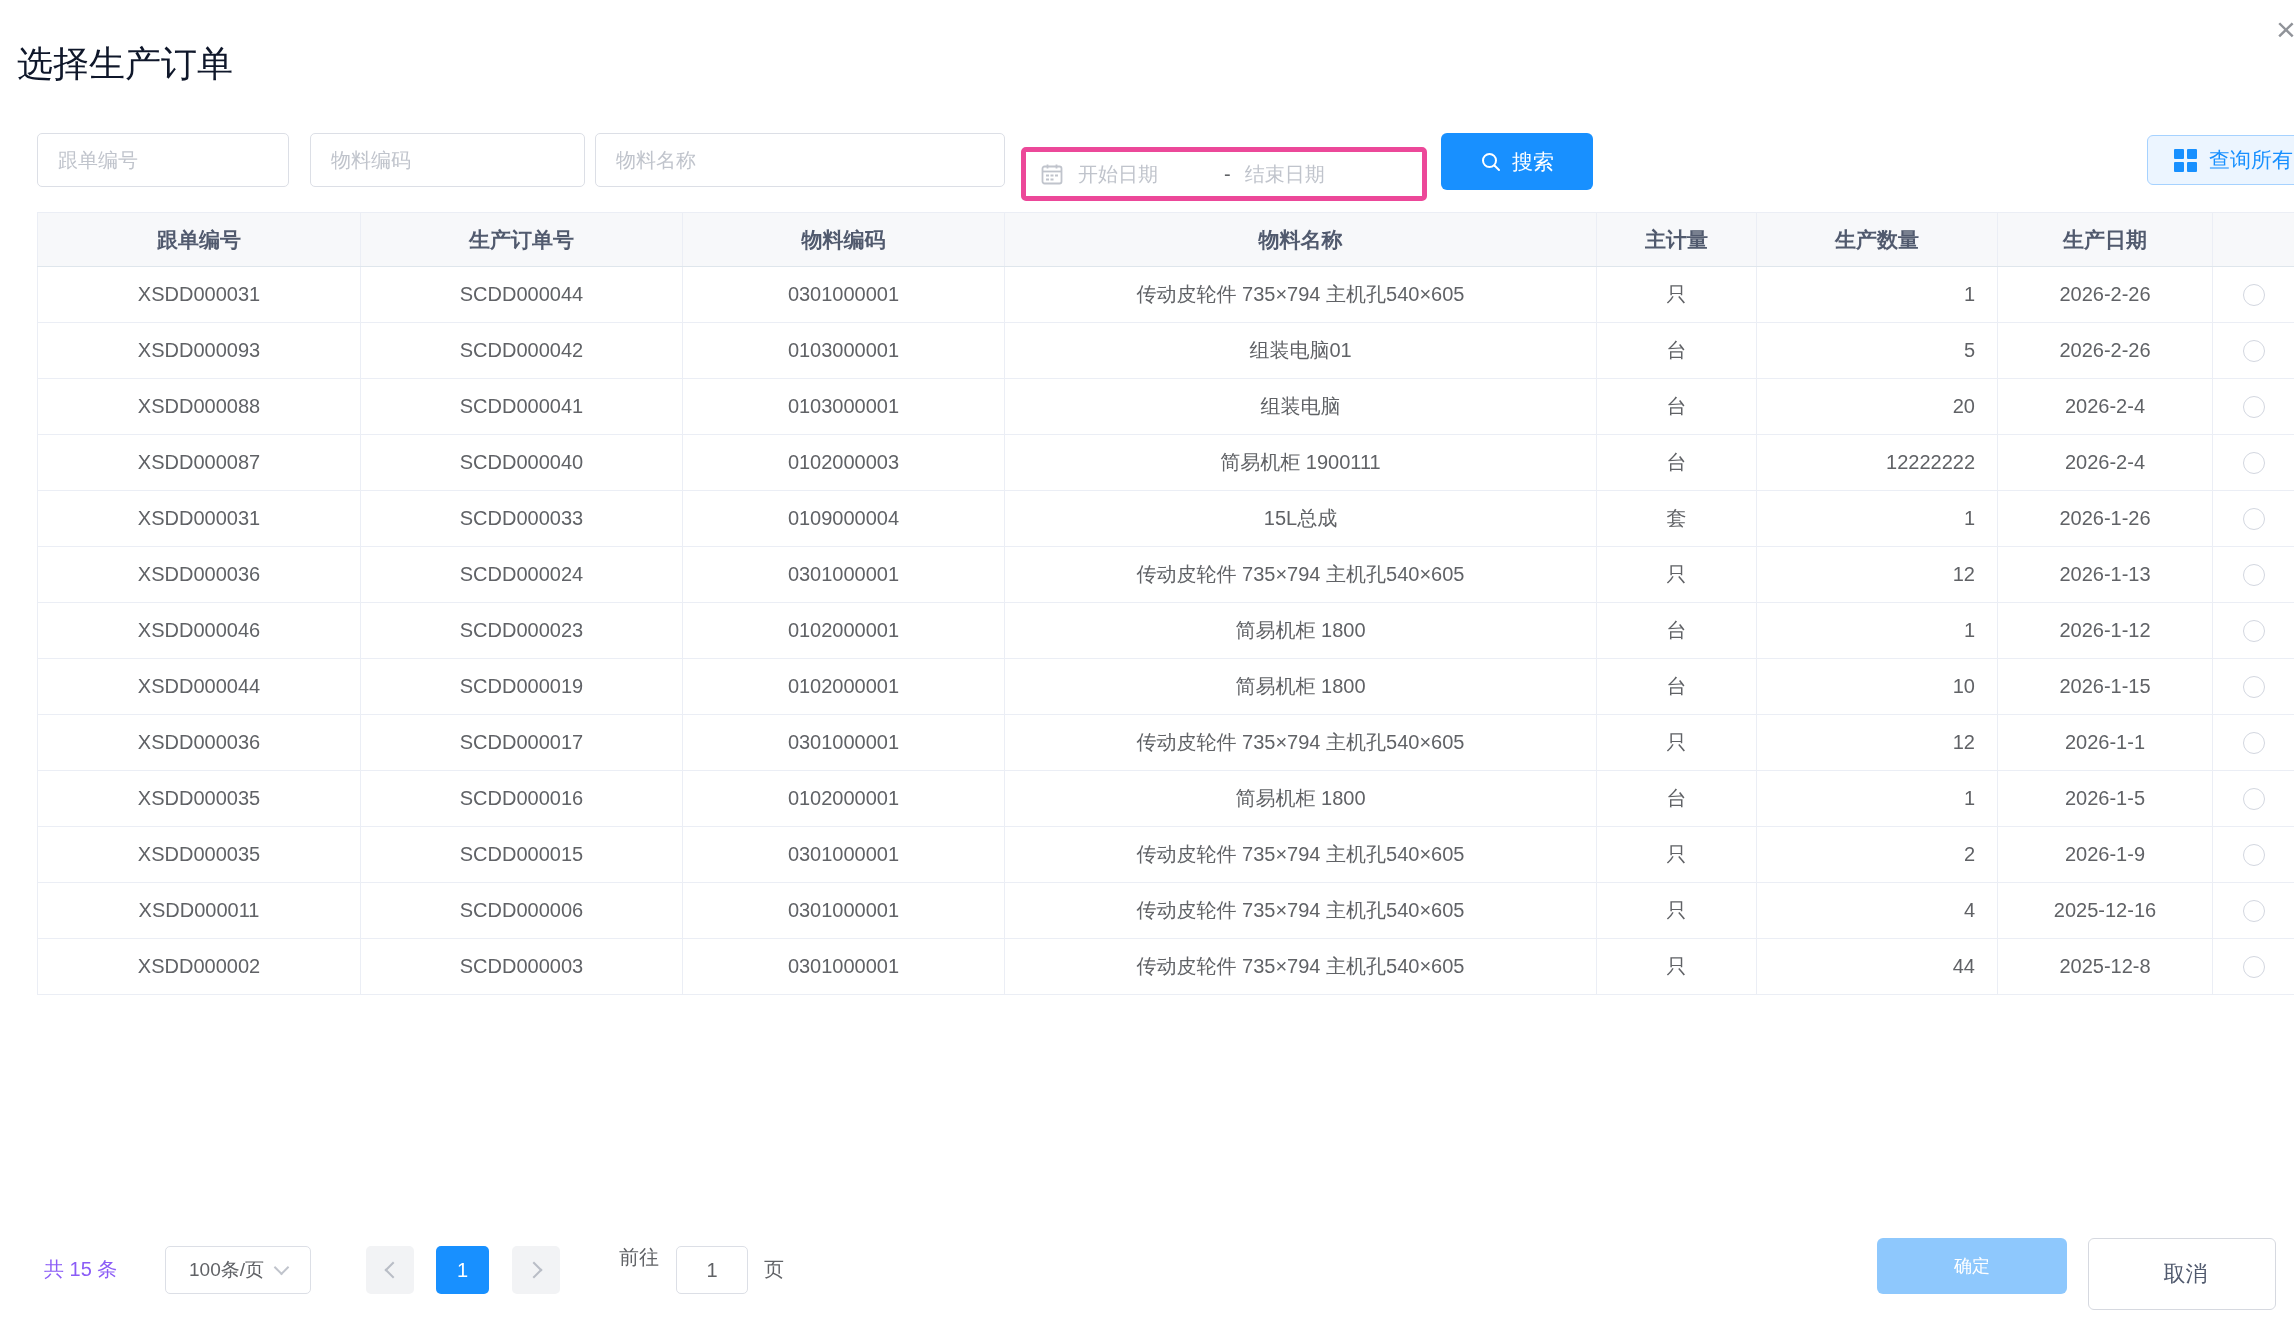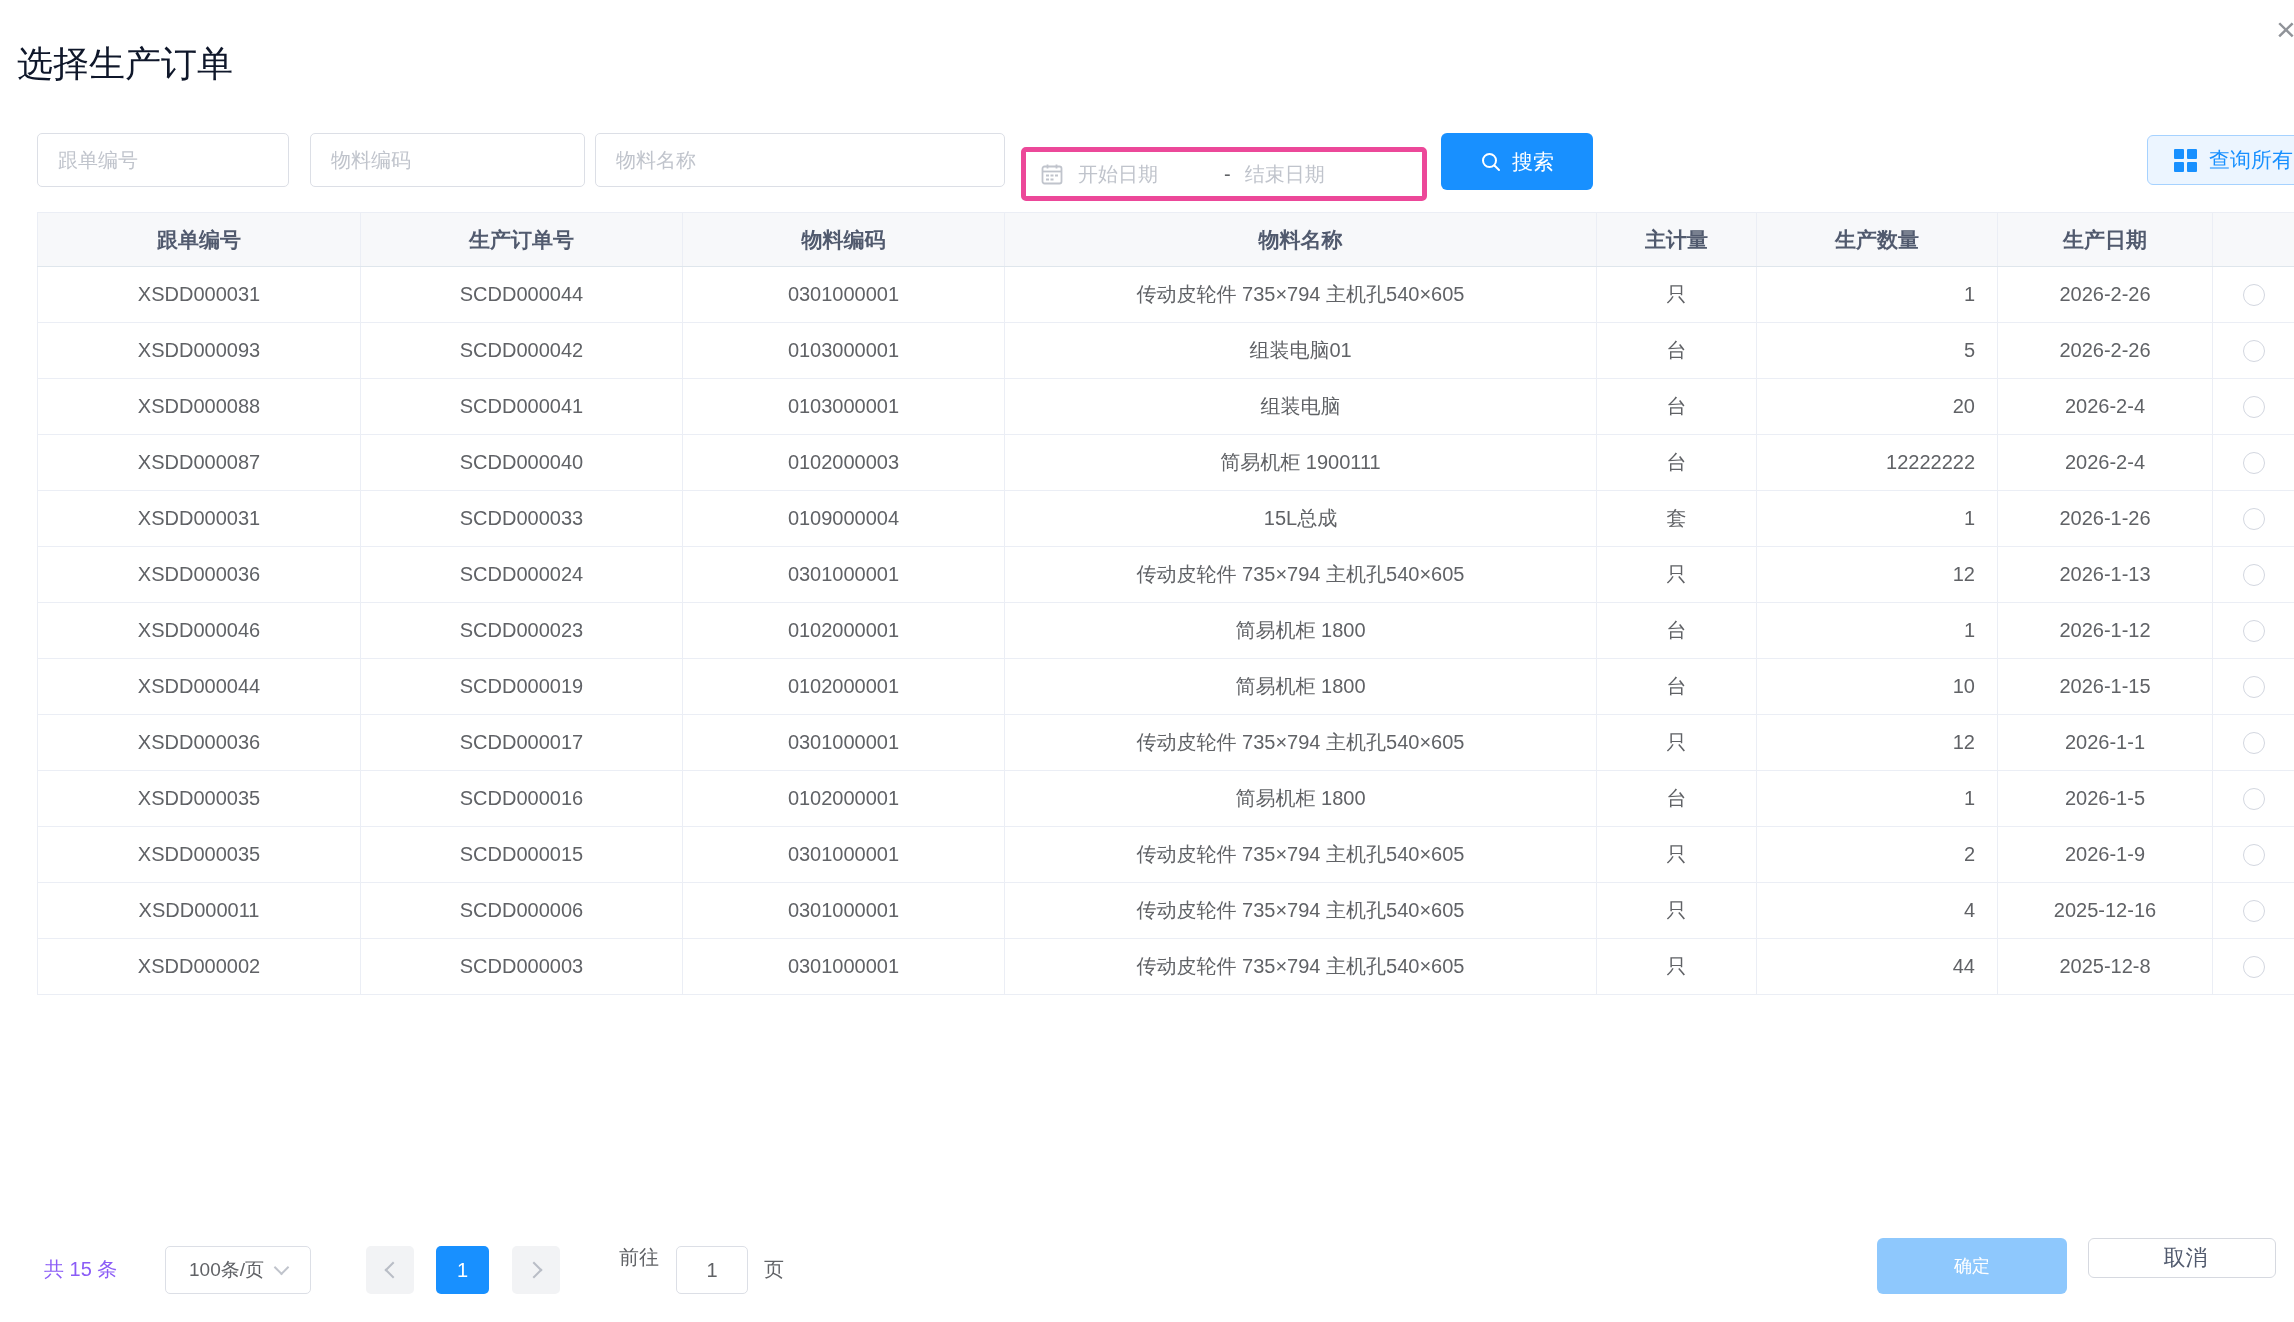--- a/index.html
+++ b/index.html
@@ -122,21 +122,21 @@
   .pg-unit { position:absolute; left:764px; top:16px; color:#606266; }
 
   
   .btn-confirm {
     position:absolute; left:1877px; top:1238px; width:190px; height:56px;
     background:#8ec8fd; border:none; border-radius:6px;
     color:#fff; font-size:18px; cursor:not-allowed;
     font-family:"Liberation Sans","DejaVu Sans",sans-serif;
   }
   .btn-cancel {
-    position:absolute; left:2088px; top:1238px; width:188px; height:40px;
+    position:absolute; left:2088px; top:1238px; width:188px; height:72px;
     background:#fff; border:1px solid #d6d9e0; border-radius:6px;
     color:#515a6e; font-size:22px; cursor:pointer;
     font-family:"Liberation Sans","DejaVu Sans",sans-serif;
     padding-left:7px;
   }
 
   .search-icon-svg, .cal-svg { display:block; }
 </style>
 </head>
 <body>

